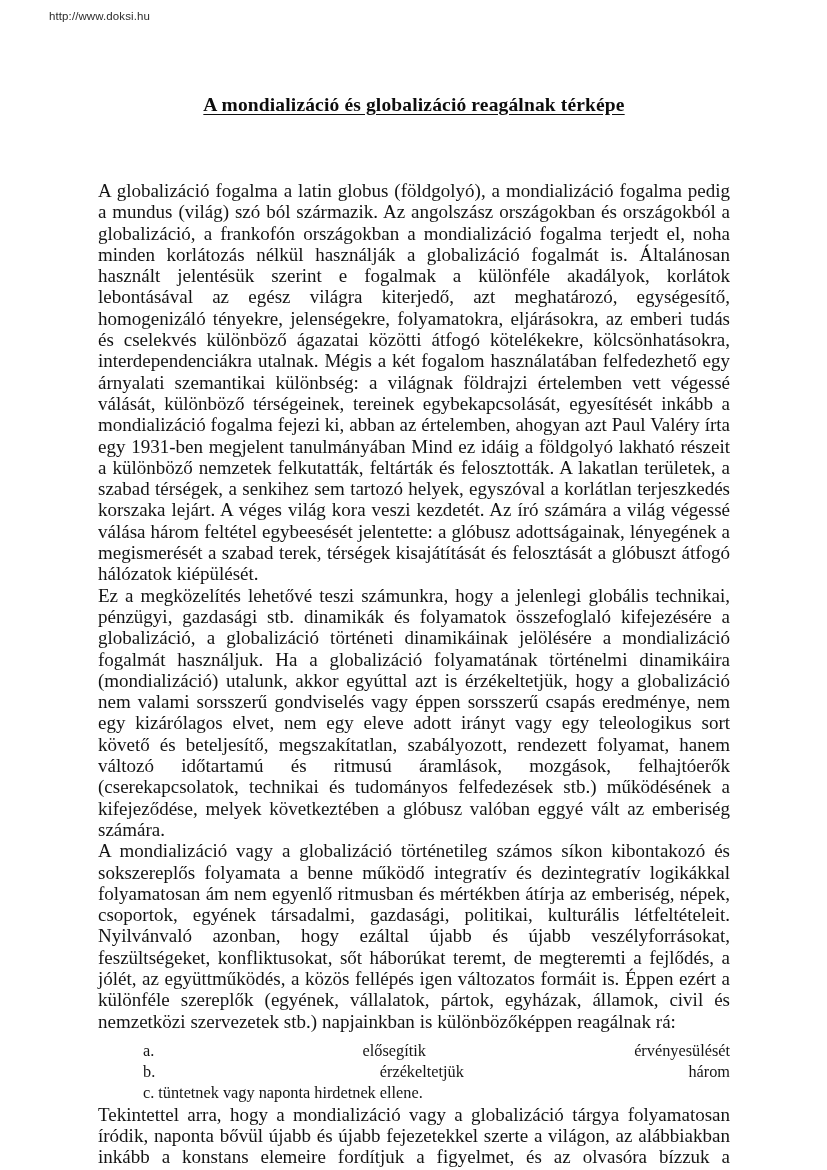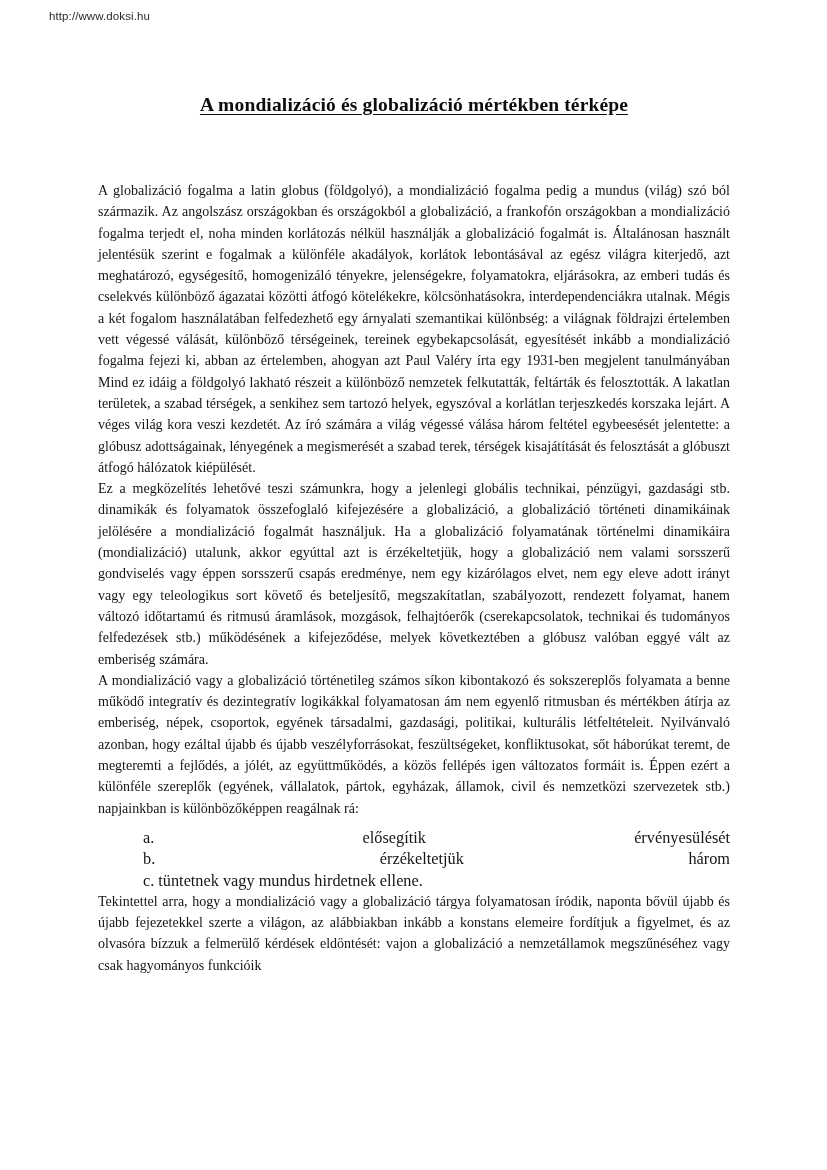--- a/index.html
+++ b/index.html
@@ -51,21 +51,21 @@
     text-decoration: underline;
     text-underline-offset: 3px;
     letter-spacing: 0.15px;
     margin: 0;
     padding: 0;
     line-height: 26px;
     color: #0d0d0d;
   }
 
   .body-para {
-    font-size: 14px;
+    font-size: 19px;
     line-height: 21.3px;
     text-align: justify;
     text-justify: inter-word;
     margin: 0;
     padding: 0;
     color: #141414;
     word-spacing: 0.1px;
   }
 
   .para-gap-first { margin-top: 62px; }
@@ -102,40 +102,40 @@
 </style>
 </head>
 <body>
 
 <div class="page">
 
   <div class="source-header">http://www.doksi.hu</div>
 
   <div class="content">
 
-    <h1 class="doc-title">A mondializáció és globalizáció mértékben térképe</h1>
+    <h1 class="doc-title">A mondializáció és globalizáció reagálnak térképe</h1>
 
     <p class="body-para para-gap-first">A globalizáció fogalma a latin globus (földgolyó), a mondializáció fogalma pedig a mundus (világ) szó ból származik. Az angolszász országokban és országokból a globalizáció, a frankofón országokban a mondializáció fogalma terjedt el, noha minden korlátozás nélkül használják a globalizáció fogalmát is. Általánosan használt jelentésük szerint e fogalmak a különféle akadályok, korlátok lebontásával az egész világra kiterjedő, azt meghatározó, egységesítő, homogenizáló tényekre, jelenségekre, folyamatokra, eljárásokra, az emberi tudás és cselekvés különböző ágazatai közötti átfogó kötelékekre, kölcsönhatásokra, interdependenciákra utalnak. Mégis a két fogalom használatában felfedezhető egy árnyalati szemantikai különbség: a világnak földrajzi értelemben vett végessé válását, különböző térségeinek, tereinek egybekapcsolását, egyesítését inkább a mondializáció fogalma fejezi ki, abban az értelemben, ahogyan azt Paul Valéry írta egy 1931-ben megjelent tanulmányában Mind ez idáig a földgolyó lakható részeit a különböző nemzetek felkutatták, feltárták és felosztották. A lakatlan területek, a szabad térségek, a senkihez sem tartozó helyek, egyszóval a korlátlan terjeszkedés korszaka lejárt. A véges világ kora veszi kezdetét. Az író számára a világ végessé válása három feltétel egybeesését jelentette: a glóbusz adottságainak, lényegének a megismerését a szabad terek, térségek kisajátítását és felosztását a glóbuszt átfogó hálózatok kiépülését.</p>
 
     <p class="body-para para-gap">Ez a megközelítés lehetővé teszi számunkra, hogy a jelenlegi globális technikai, pénzügyi, gazdasági stb. dinamikák és folyamatok összefoglaló kifejezésére a globalizáció, a globalizáció történeti dinamikáinak jelölésére a mondializáció fogalmát használjuk. Ha a globalizáció folyamatának történelmi dinamikáira (mondializáció) utalunk, akkor egyúttal azt is érzékeltetjük, hogy a globalizáció nem valami sorsszerű gondviselés vagy éppen sorsszerű csapás eredménye, nem egy kizárólagos elvet, nem egy eleve adott irányt vagy egy teleologikus sort követő és beteljesítő, megszakítatlan, szabályozott, rendezett folyamat, hanem változó időtartamú és ritmusú áramlások, mozgások, felhajtóerők (cserekapcsolatok, technikai és tudományos felfedezések stb.) működésének a kifejeződése, melyek következtében a glóbusz valóban eggyé vált az emberiség számára.</p>
 
     <p class="body-para para-gap">A mondializáció vagy a globalizáció történetileg számos síkon kibontakozó és sokszereplős folyamata a benne működő integratív és dezintegratív logikákkal folyamatosan ám nem egyenlő ritmusban és mértékben átírja az emberiség, népek, csoportok, egyének társadalmi, gazdasági, politikai, kulturális létfeltételeit. Nyilvánvaló azonban, hogy ezáltal újabb és újabb veszélyforrásokat, feszültségeket, konfliktusokat, sőt háborúkat teremt, de megteremti a fejlődés, a jólét, az együttműködés, a közös fellépés igen változatos formáit is. Éppen ezért a különféle szereplők (egyének, vállalatok, pártok, egyházak, államok, civil és nemzetközi szervezetek stb.) napjainkban is különbözőképpen reagálnak rá:</p>
 
     <ul class="letter-list">
       <li class="li-justified">
         <span class="marker">a.</span>
         <span class="seg-mid">elősegítik</span>
         <span class="seg-end">érvényesülését</span>
       </li>
       <li class="li-justified">
         <span class="marker">b.</span>
         <span class="seg-mid">érzékeltetjük</span>
         <span class="seg-end">három</span>
       </li>
       <li class="li-plain">
-        <span class="marker">c.</span><span>tüntetnek vagy mundus hirdetnek ellene.</span>
+        <span class="marker">c.</span><span>tüntetnek vagy naponta hirdetnek ellene.</span>
       </li>
     </ul>
 
     <p class="body-para para-gap">Tekintettel arra, hogy a mondializáció vagy a globalizáció tárgya folyamatosan íródik, naponta bővül újabb és újabb fejezetekkel szerte a világon, az alábbiakban inkább a konstans elemeire fordítjuk a figyelmet, és az olvasóra bízzuk a felmerülő kérdések eldöntését: vajon a globalizáció a nemzetállamok megszűnéséhez vagy csak hagyományos funkcióik</p>
 
   </div>
 </div>
 
 </body></html>

